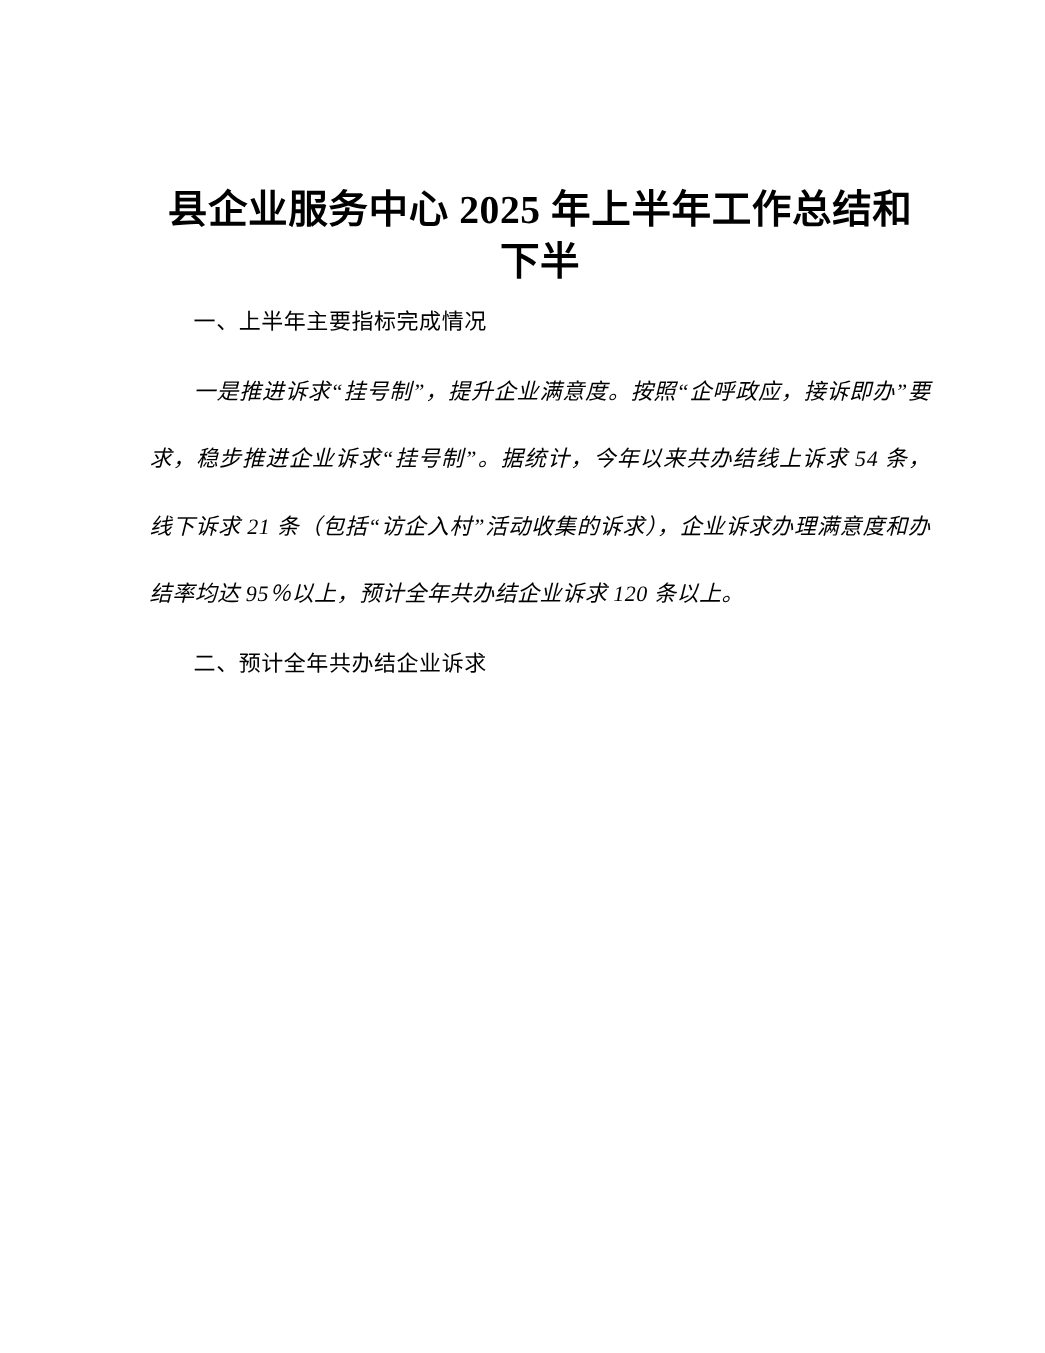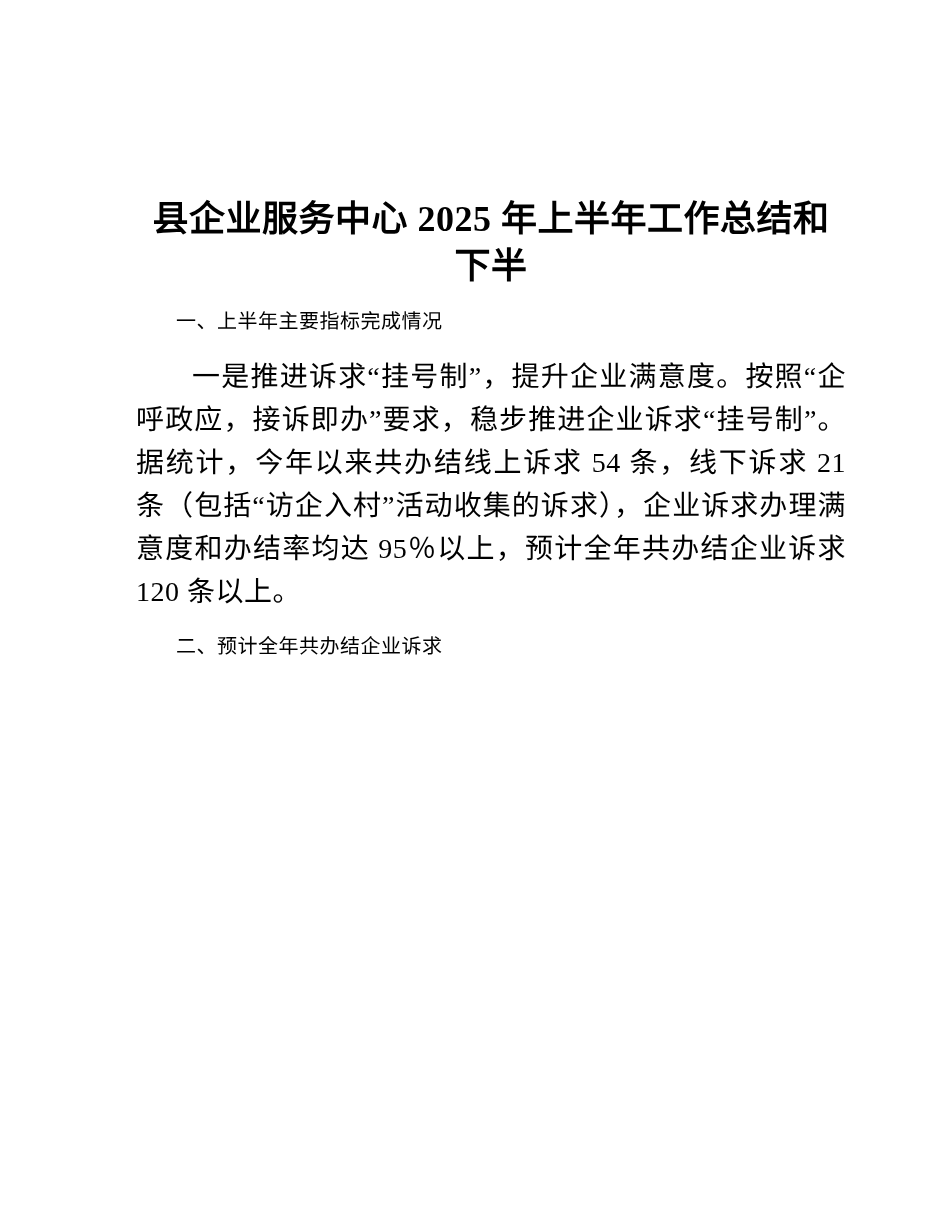--- a/index.html
+++ b/index.html
@@ -13,21 +13,20 @@
     overflow: hidden;
     color: #000000;
     font-family: "Liberation Serif", "DejaVu Serif", serif;
   }
   .page {
     box-sizing: border-box;
     width: 950px;
     height: 866px;
     padding: 168px 104px 0 136px;
     background: #ffffff;
-    margin-top: 28px;
   }
   .doc-title {
     margin: 0 0 10px 0;
     font-size: 36px;
     font-weight: 700;
     line-height: 47px;
     text-align: center;
     letter-spacing: 0.5px;
   }
   .doc-title .title-line {
@@ -36,27 +35,28 @@
   .section-heading {
     margin: 0 0 12px 0;
     font-size: 20px;
     font-weight: 400;
     line-height: 43px;
     text-indent: 2em;
     letter-spacing: 0.5px;
   }
   .para {
     margin: 0 0 12px 0;
-    font-size: 28px;
-    line-height: 43px;
+    font-size: 20px;
+    line-height: 61px;
     text-indent: 2em;
     text-align: justify;
     text-justify: inter-ideograph;
     letter-spacing: 0.5px;
     word-break: normal;
+    font-style: italic;
   }
 </style>
 </head>
 <body>
 
 <div class="page">
 
   <h1 class="doc-title">
     <span class="title-line">县企业服务中心 2025 年上半年工作总结和下半</span>
   </h1>

